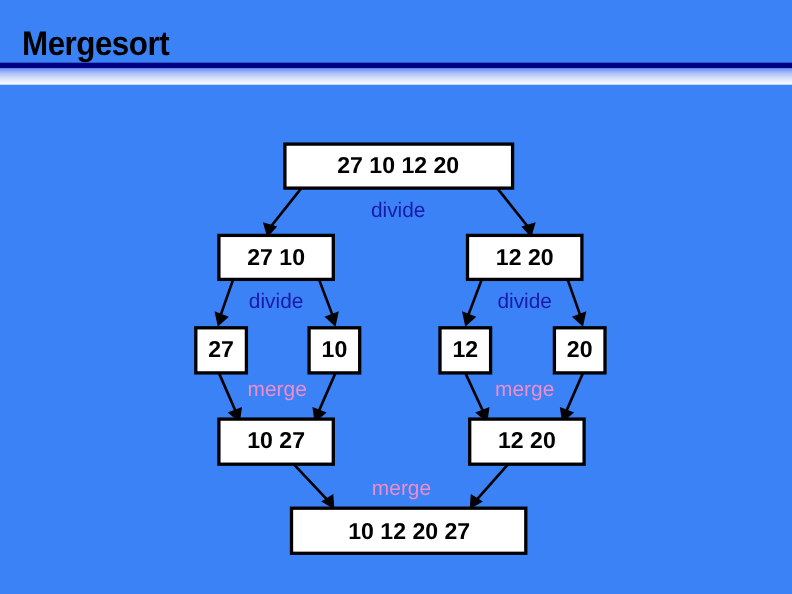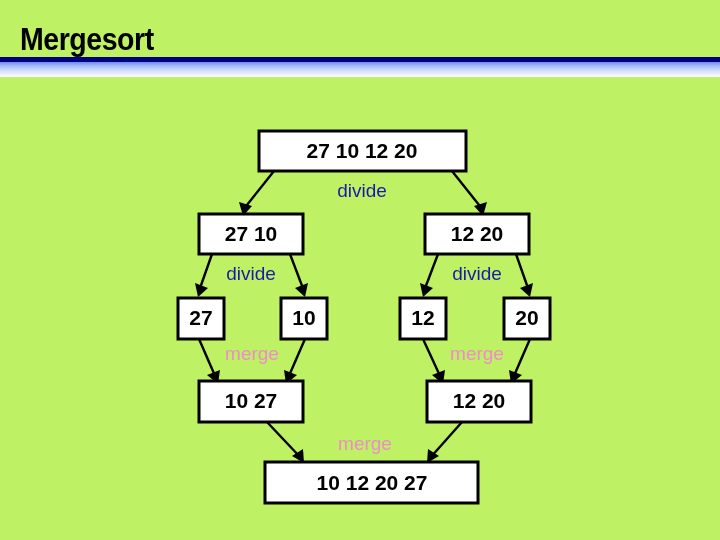--- a/index.html
+++ b/index.html
@@ -10,21 +10,21 @@
     width: 720px;
     height: 540px;
     background: #ffffff;
     font-family: "Liberation Sans", sans-serif;
     overflow: hidden;
     position: relative;
   }
   #slide {
     position: absolute;
     inset: 0;
-    background: #bef264;
+    background: #3b82f6;
     text-decoration: underline;
   }
   
   #slide-title {
     position: absolute;
     left: 20px;
     top: 23px;
     font-family: "Liberation Sans", sans-serif;
     font-size: 31px;
     font-weight: bold;

